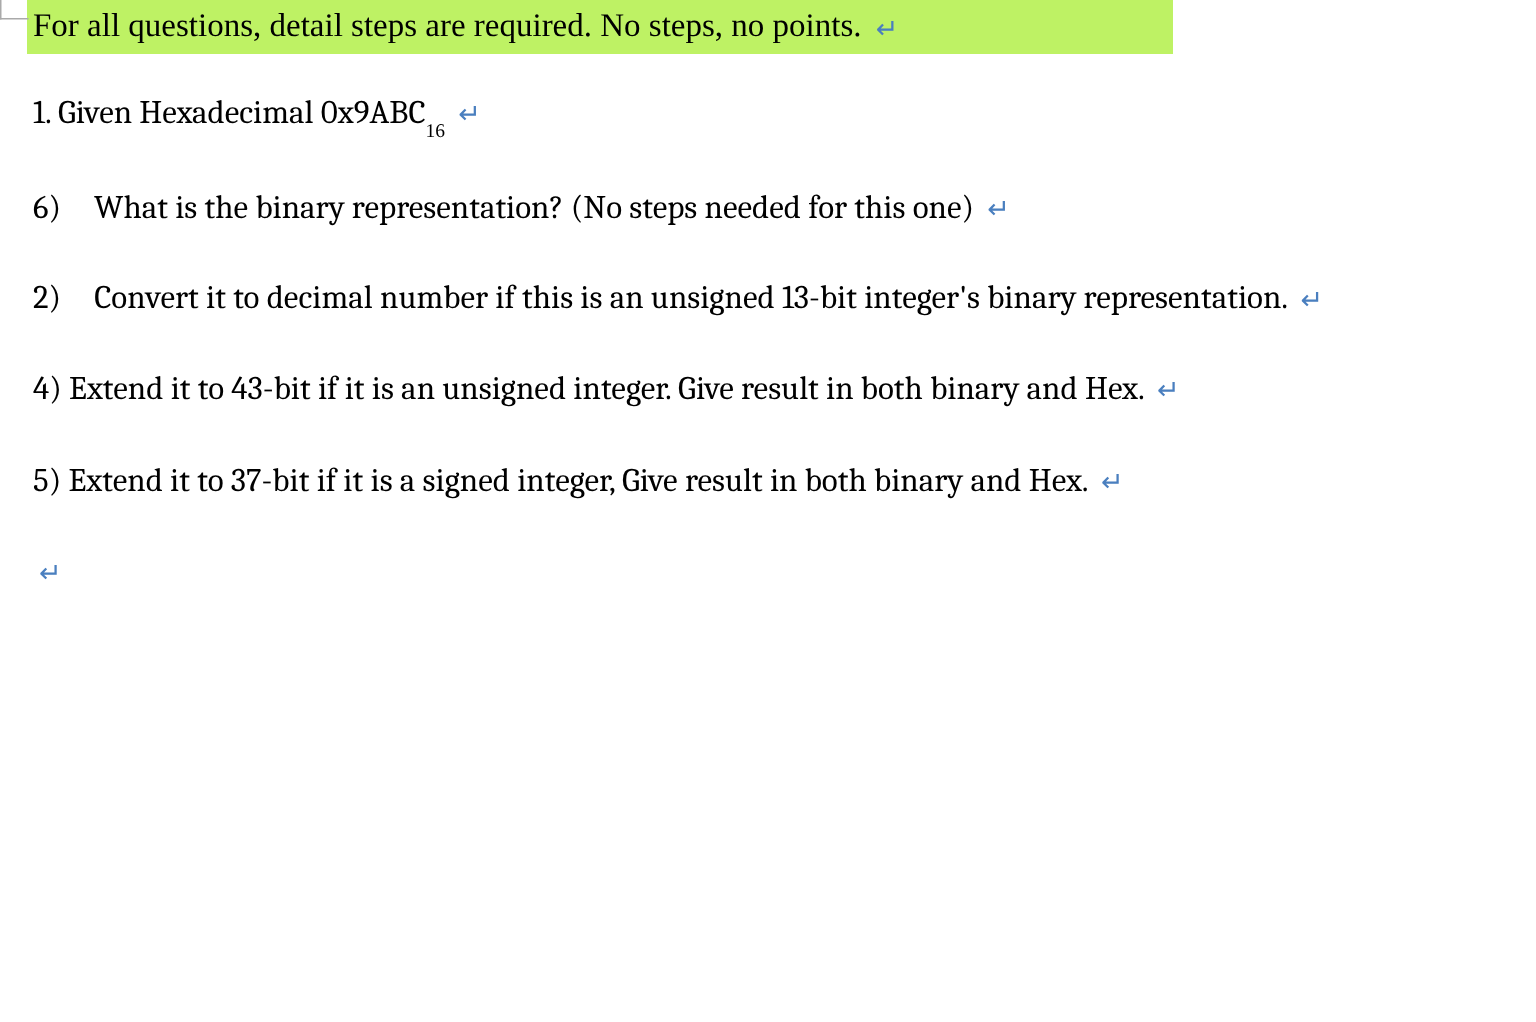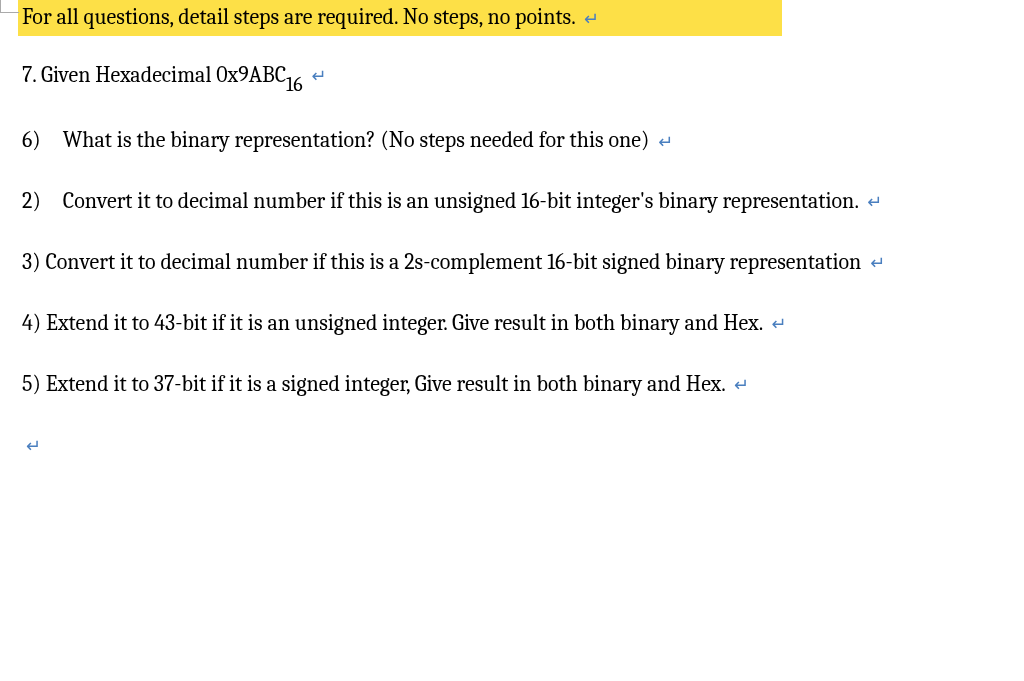--- a/index.html
+++ b/index.html
@@ -10,43 +10,45 @@
       padding: 0;
       width: 1024px;
       height: 681px;
       background: #fff;
       overflow: hidden;
     }
     .page {
       padding: 0 24px 0 22px;
     }
     .highlight-box {
-      background: #fde047;
+      background: #bef264;
       padding: 4px 0 6px 0;
       margin-bottom: 24px;
       margin-left: -4px;
       padding-left: 4px;
       width: 760px;
+      font-family: Liberation Serif, serif;
     }
     .line {
       margin-bottom: 30px;
       line-height: 1.4;
     }
     .para-mark {
       color: #4a7fbf;
       font-size: 18px;
       display: inline-block;
       vertical-align: middle;
       margin-left: 4px;
     }
     .subscript {
-      font-size: 20px;
+      font-size: 13px;
       vertical-align: sub;
       position: relative;
       top: 4px;
+      font-family: Liberation Serif, serif;
     }
     .standalone-mark {
       margin-top: 8px;
     }
     .corner {
       position: absolute;
       top: 0;
       left: 0;
       width: 18px;
       height: 12px;
@@ -60,38 +62,34 @@
 <div class="corner"></div>
 
 <div class="page">
 
   <div class="highlight-box">
     <span>For all questions, detail steps are required. No steps, no points.</span>
     <span class="para-mark">↵</span>
   </div>
 
   <div class="line">
-    <span>7. Given Hexadecimal 0x9ABC</span><span class="subscript">16</span>
+    <span>1. Given Hexadecimal 0x9ABC</span><span class="subscript">16</span>
     <span class="para-mark">↵</span>
   </div>
 
   <div class="line">
     <span>6) What is the binary representation? (No steps needed for this one)</span>
     <span class="para-mark">↵</span>
   </div>
 
   <div class="line">
-    <span>2) Convert it to decimal number if this is an unsigned 16-bit integer's binary representation.</span>
+    <span>2) Convert it to decimal number if this is an unsigned 13-bit integer's binary representation.</span>
     <span class="para-mark">↵</span>
   </div>
 
-  <div class="line">
-    <span>3) Convert it to decimal number if this is a 2s-complement 16-bit signed binary representation</span>
-    <span class="para-mark">↵</span>
-  </div>
 
   <div class="line">
     <span>4) Extend it to 43-bit if it is an unsigned integer. Give result in both binary and Hex.</span>
     <span class="para-mark">↵</span>
   </div>
 
   <div class="line">
     <span>5) Extend it to 37-bit if it is a signed integer, Give result in both binary and Hex.</span>
     <span class="para-mark">↵</span>
   </div>

